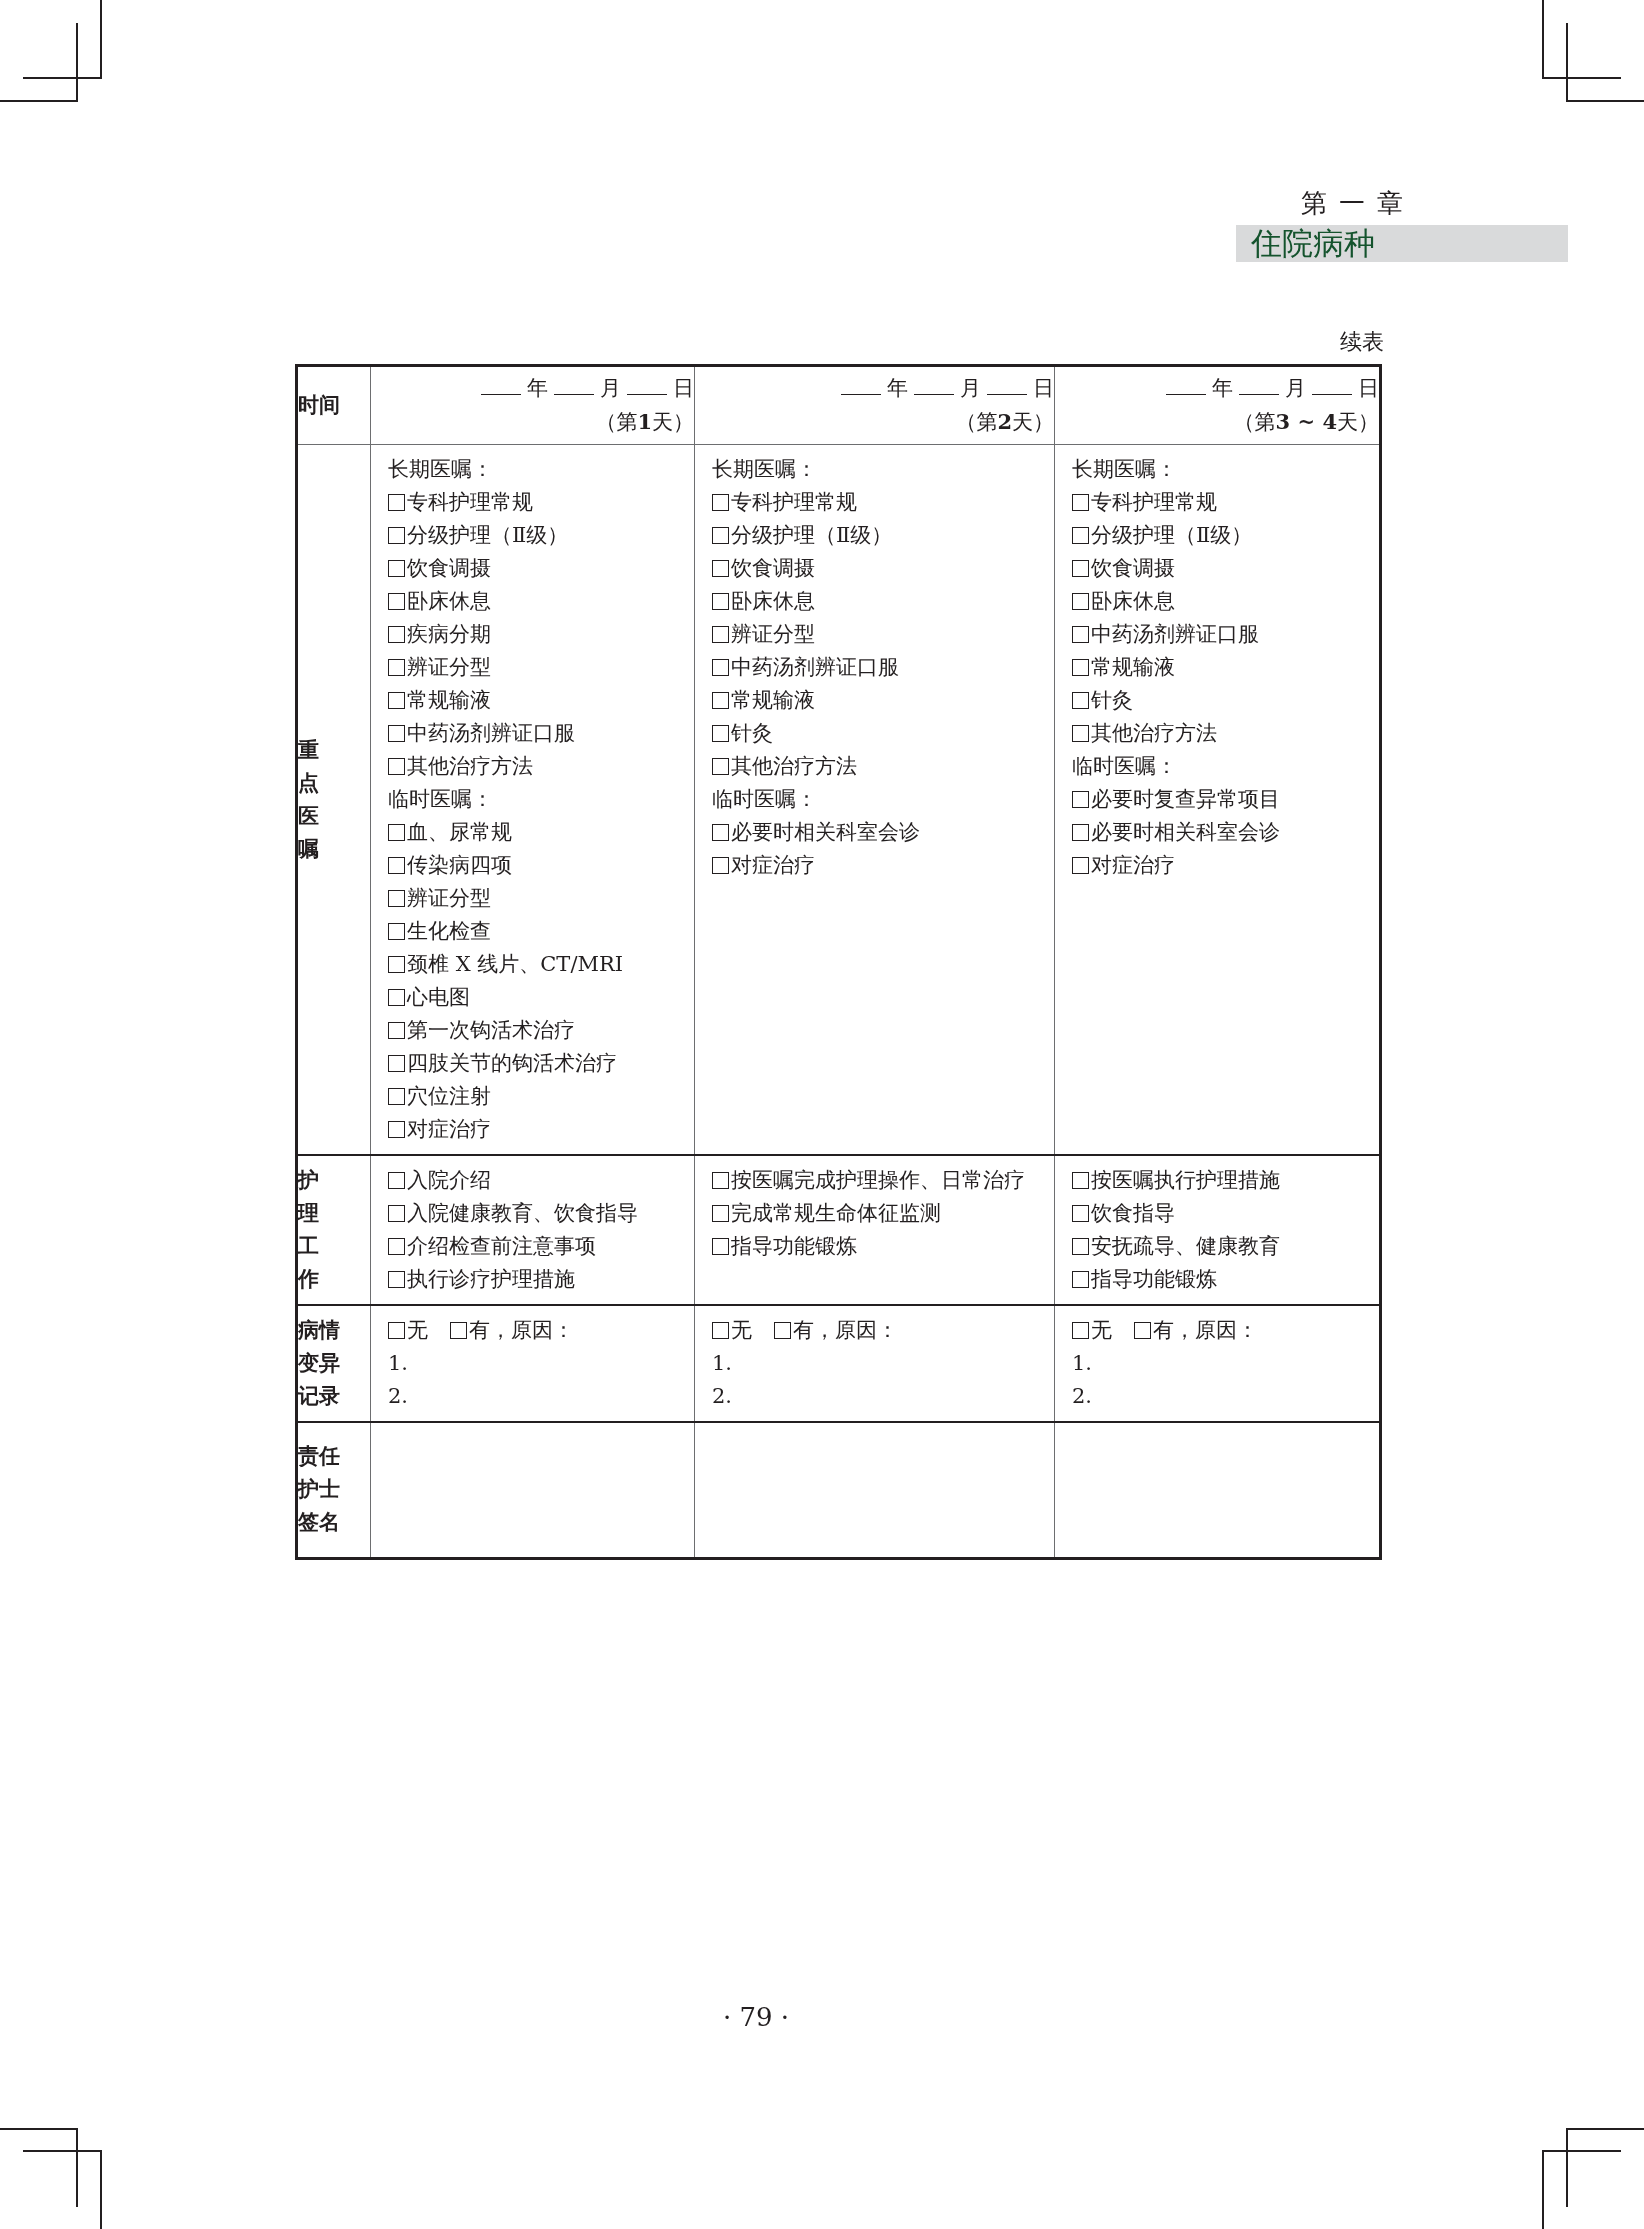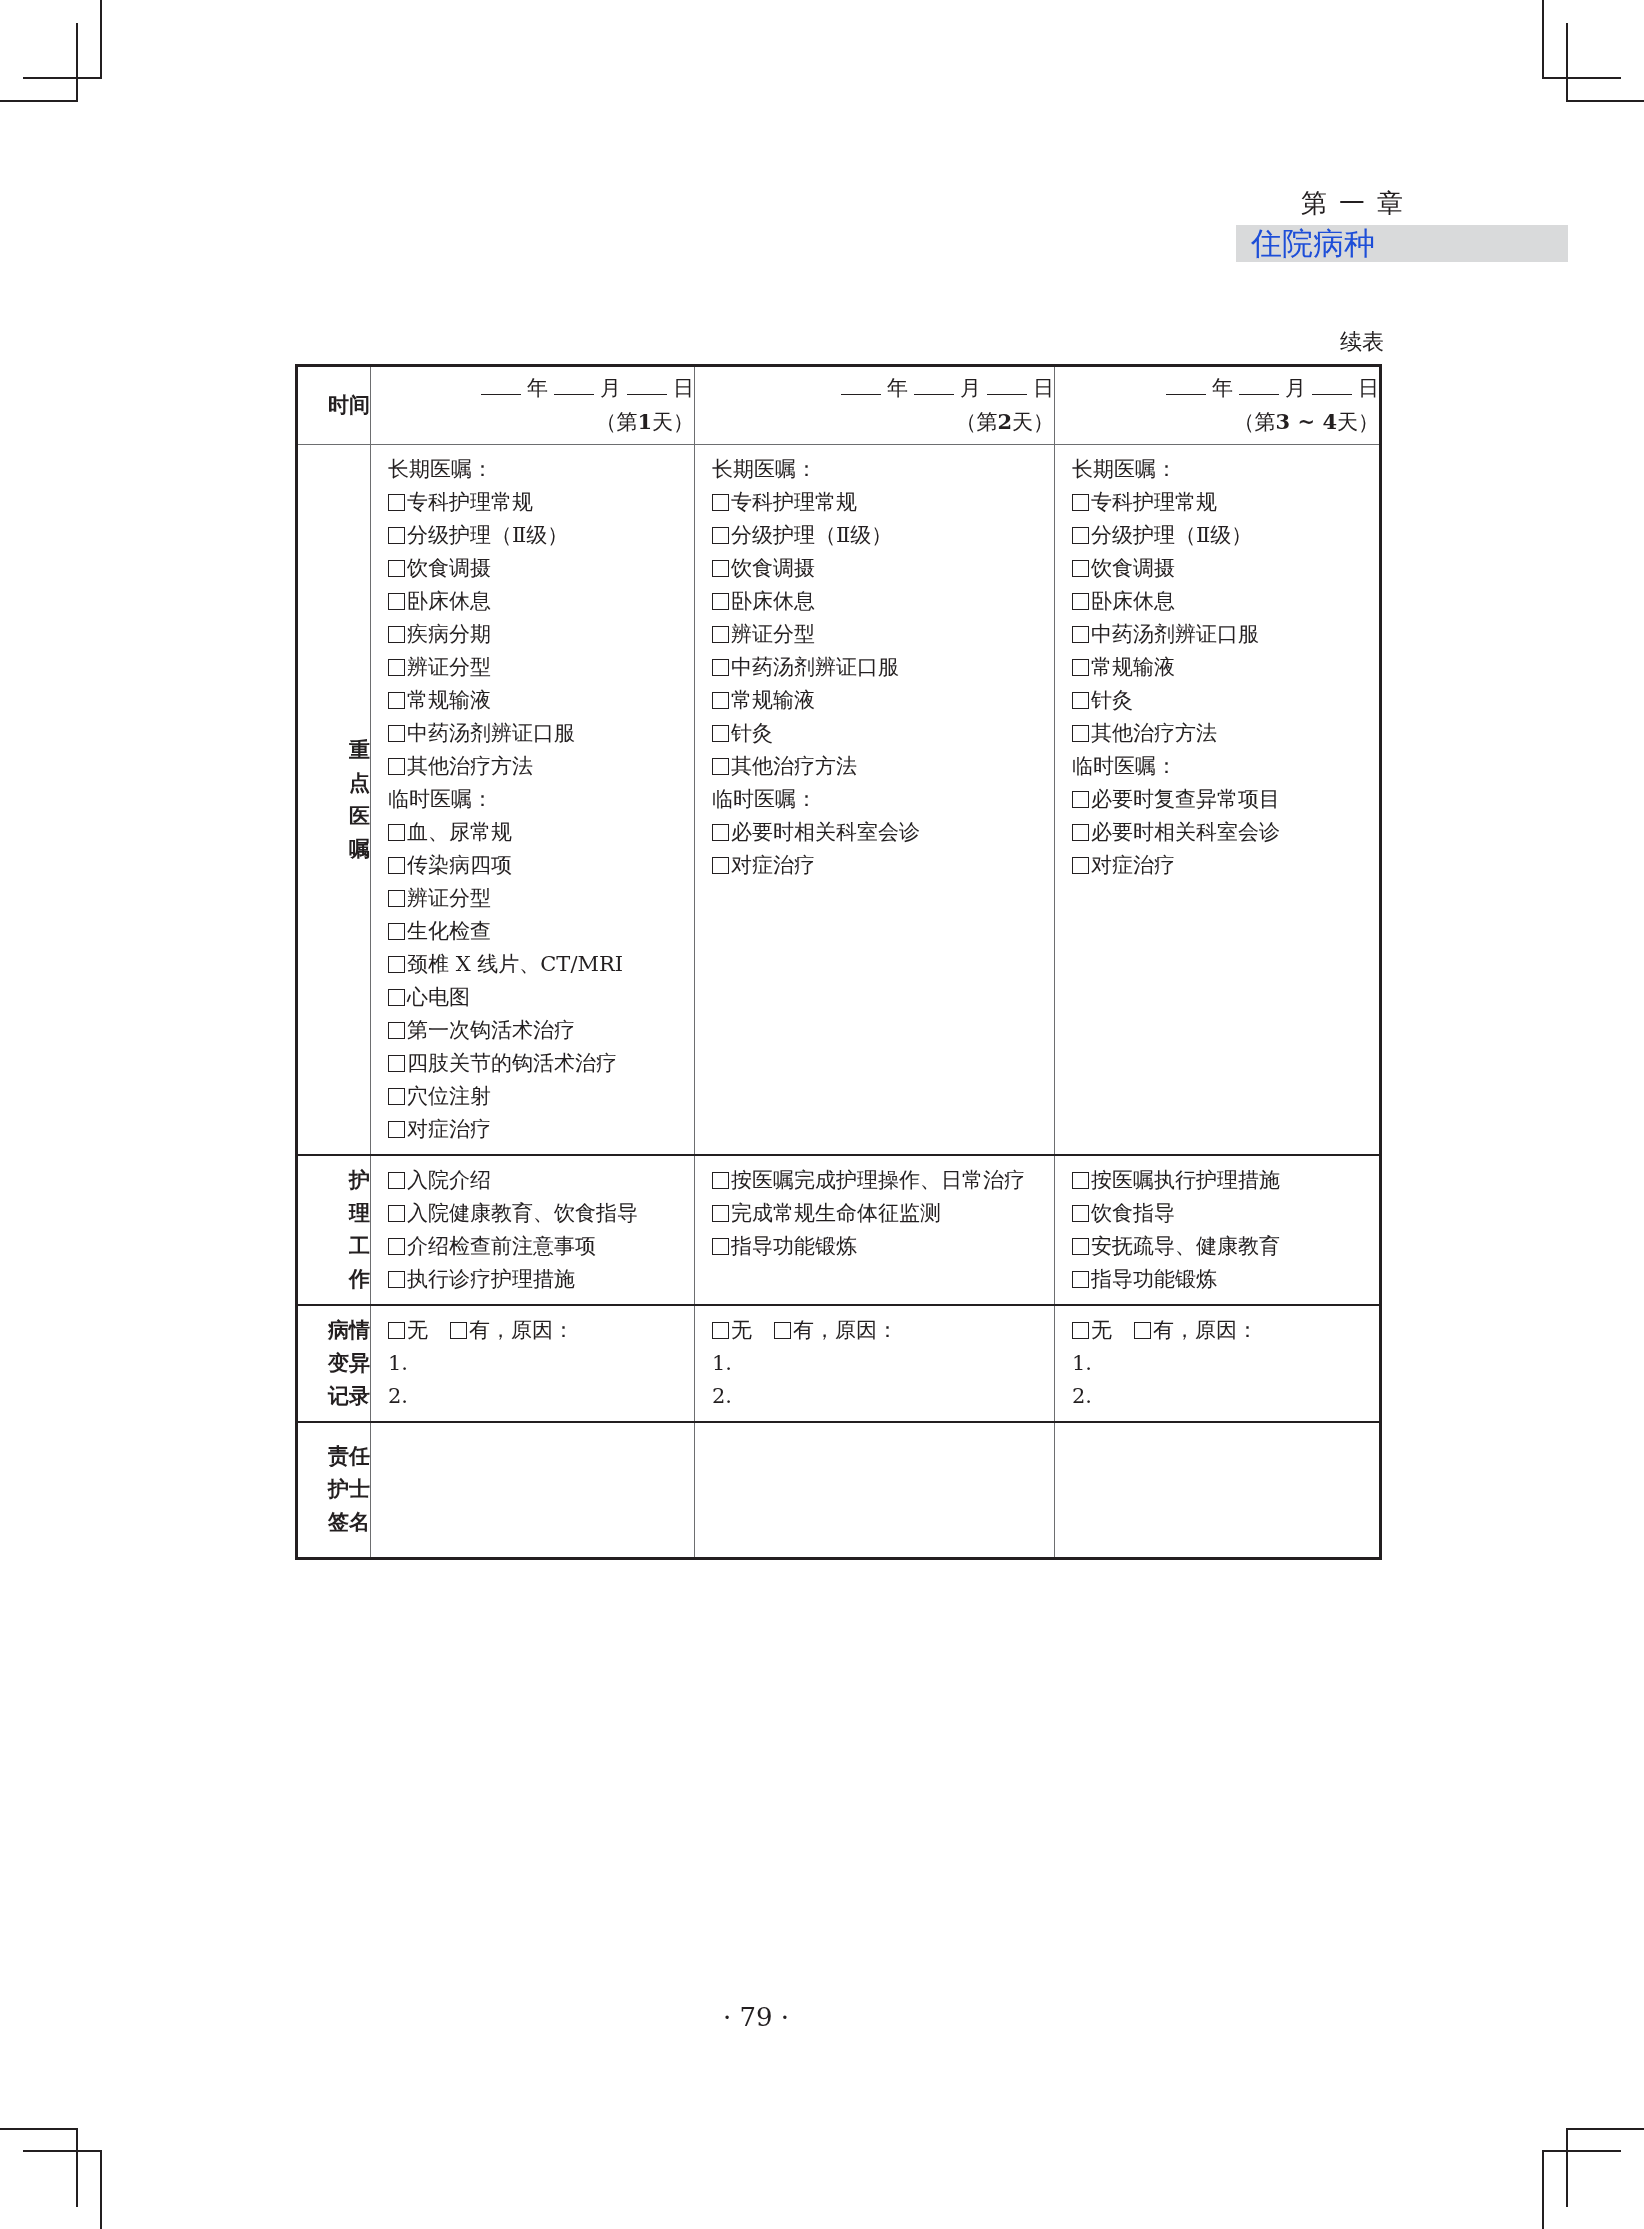--- a/index.html
+++ b/index.html
@@ -1,25 +1,25 @@
 <!DOCTYPE html>
 <html><head>
 <meta charset="utf-8">
 <style>
   html, body { margin:0; padding:0; background:#ffffff; }
   body { width:1644px; height:2230px; position:relative; overflow:hidden; color:#231f20; font-family:"DejaVu Serif", "Liberation Serif", serif; }
   .crop { position:absolute; background:#231f20; }
   .chapter { position:absolute; left:1301px; top:186px; font-size:26px; letter-spacing:12px; font-family:"DejaVu Serif", serif; }
   .section-bar { position:absolute; left:1236px; top:225px; width:332px; height:37px; background:#d9dadb; }
-  .section-title { position:absolute; left:1251px; top:225px; font-size:31px; line-height:37px; font-family:"DejaVu Sans", sans-serif; color:#1d4ed8; }
+  .section-title { position:absolute; left:1251px; top:225px; font-size:31px; line-height:37px; font-family:"DejaVu Sans", sans-serif; color:#14532d; }
   .cont-label { position:absolute; left:1340px; top:327px; font-size:22px; }
   table.pathway { position:absolute; left:295px; top:364px; width:1084px; border-collapse:collapse; border:3px solid #231f20; table-layout:fixed; }
   table.pathway td { border:1.5px solid #6d6e70; vertical-align:top; padding:0; font-size:21px; line-height:33px; }
   table.pathway tr.thick-top td { border-top:2.5px solid #231f20; }
-  td.label-col { text-align:right; vertical-align:middle !important; font-family:"DejaVu Sans", sans-serif; font-weight:bold; font-size:20px; }
+  td.label-col { text-align:left; vertical-align:middle !important; font-family:"DejaVu Sans", sans-serif; font-weight:bold; font-size:20px; }
   td.label-col .stack { display:inline-block; line-height:33px; }
   td.head-cell { text-align:right; vertical-align:middle !important; font-family:"DejaVu Sans", sans-serif; font-size:20px; line-height:32px; }
   .blank { display:inline-block; width:40px; border-bottom:1.5px solid #231f20; height:18px; margin:0 6px; vertical-align:baseline; }
   .daynote b { font-family:"DejaVu Serif", serif; }
   .cell-content { padding:8px 0 8px 17px; }
   .line { white-space:nowrap; }
   .cb { display:inline-block; width:17px; height:17px; border:1.5px solid #231f20; margin-right:2px; vertical-align:-2px; box-sizing:border-box; }
   .gap { display:inline-block; width:22px; }
   .page-num { position:absolute; left:0; width:1512px; top:2002px; text-align:center; font-size:26px; font-family:"DejaVu Serif", serif; }
 </style>

